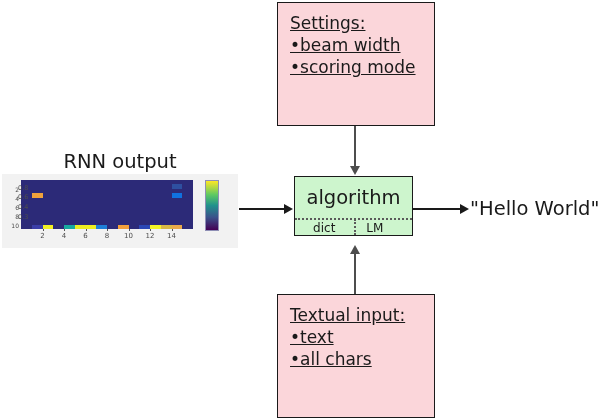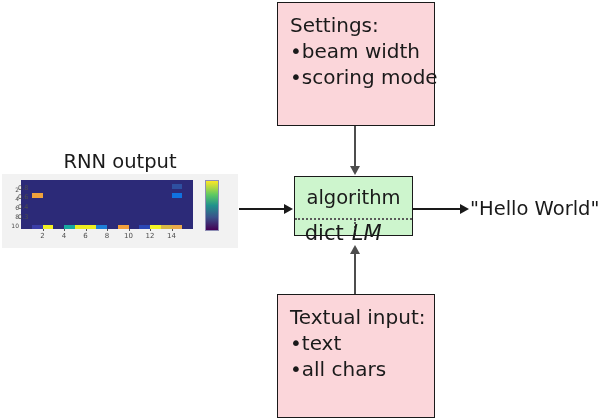--- a/index.html
+++ b/index.html
@@ -20,22 +20,23 @@
   .node {
     position: absolute;
     box-sizing: border-box;
     border: 1.5px solid #1a1a1a;
   }
   .pink-box {
     background: #fbd6da;
   }
   .settings-lines, .textual-lines {
     padding: 9px 0 0 12px;
-    font-size: 20px;
-    color: #1a1a1a;
+    font-size: 17px;
+    color: #1a1a1a;
+    text-decoration: underline;
   }
   .settings-lines div, .textual-lines div {
     line-height: 1.30;
     white-space: pre;
   }
 
   
   #algorithm-node {
     background: #cdf5cd;
   }
@@ -60,25 +61,25 @@
     bottom: 0;
     left: 50%;
     width: 0;
     border-left: 2px dotted #5a5a5a;
   }
   .algo-sub {
     position: absolute;
     top: 44px;
     width: 50%;
     text-align: center;
-    font-size: 21px;
+    font-size: 12px;
     color: #1a1a1a;
   }
   .algo-sub.left { left: 0; }
-  .algo-sub.right { right: 16px; font-style: italic; }
+  .algo-sub.right { right: 8px; }
 
   
   #output-label {
     position: absolute;
     left: 470px;
     top: 197px;
     font-size: 19.5px;
     color: #1a1a1a;
     white-space: pre;
   }

